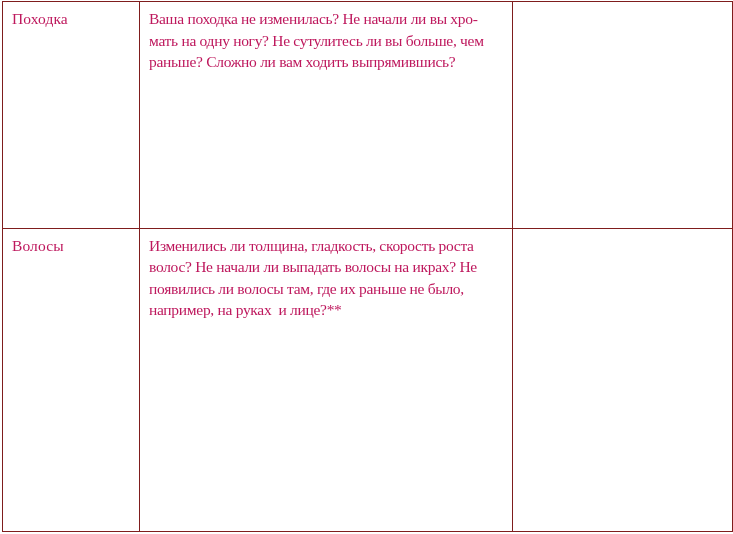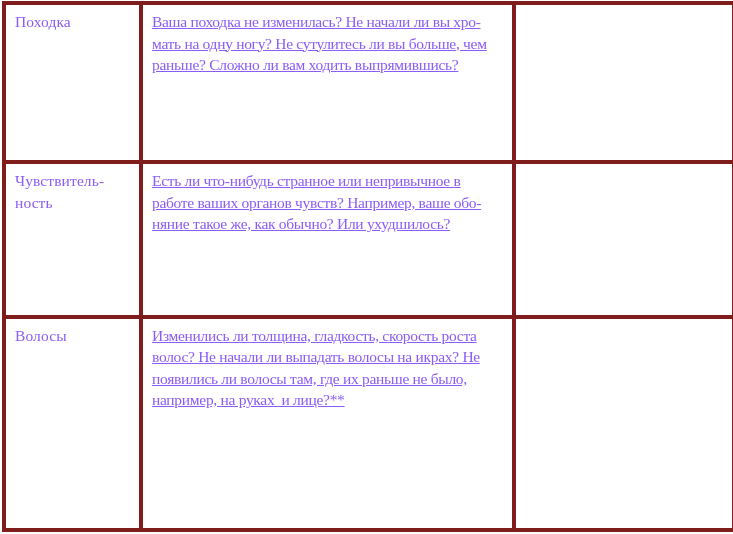--- a/index.html
+++ b/index.html
@@ -16,37 +16,36 @@
     padding: 1px 1px 1px 2px;
     overflow: hidden;
   }
   table.checklist {
     border-collapse: collapse;
     table-layout: fixed;
     width: 730px;
     height: 531px;
   }
   table.checklist td {
-    border: 4px solid #7f1d1d;
+    border: 1px solid #7f1d1d;
     vertical-align: top;
     box-sizing: border-box;
     padding: 6px 5px 4px 9px;
     font-family: "Liberation Serif", "DejaVu Serif", serif;
     font-size: 15.5px;
     line-height: 21.5px;
-    color: #8b5cf6;
+    color: #be185d;
     white-space: pre-wrap;
     overflow: hidden;
   }
   td.label-cell {
     letter-spacing: 0.1px;
   }
   td.question-cell {
     letter-spacing: -0.3px;
-    text-decoration: underline;
   }
   td.answer-cell {
     background: #ffffff;
   }
 </style>
 </head>
 <body>
 
 <div class="page">
   <table class="checklist">
@@ -56,28 +55,20 @@
       <col style="width:220px">
     </colgroup>
     <tbody>
       <tr style="height:103px">
         <td class="label-cell">Походка</td>
         <td class="question-cell">Ваша походка не изменилась? Не начали ли вы хро-
 мать на одну ногу? Не сутулитесь ли вы больше, чем
 раньше? Сложно ли вам ходить выпрямившись?</td>
         <td class="answer-cell"></td>
       </tr>
-      <tr style="height:100px">
-        <td class="label-cell">Чувствитель-
-ность</td>
-        <td class="question-cell">Есть ли что-нибудь странное или непривычное в
-работе ваших органов чувств? Например, ваше обо-
-няние такое же, как обычно? Или ухудшилось?</td>
-        <td class="answer-cell"></td>
-      </tr>
       <tr style="height:138px">
         <td class="label-cell">Волосы</td>
         <td class="question-cell">Изменились ли толщина, гладкость, скорость роста
 волос? Не начали ли выпадать волосы на икрах? Не
 появились ли волосы там, где их раньше не было,
 например, на руках&nbsp; и лице?**</td>
         <td class="answer-cell"></td>
       </tr>
     </tbody>
   </table>

